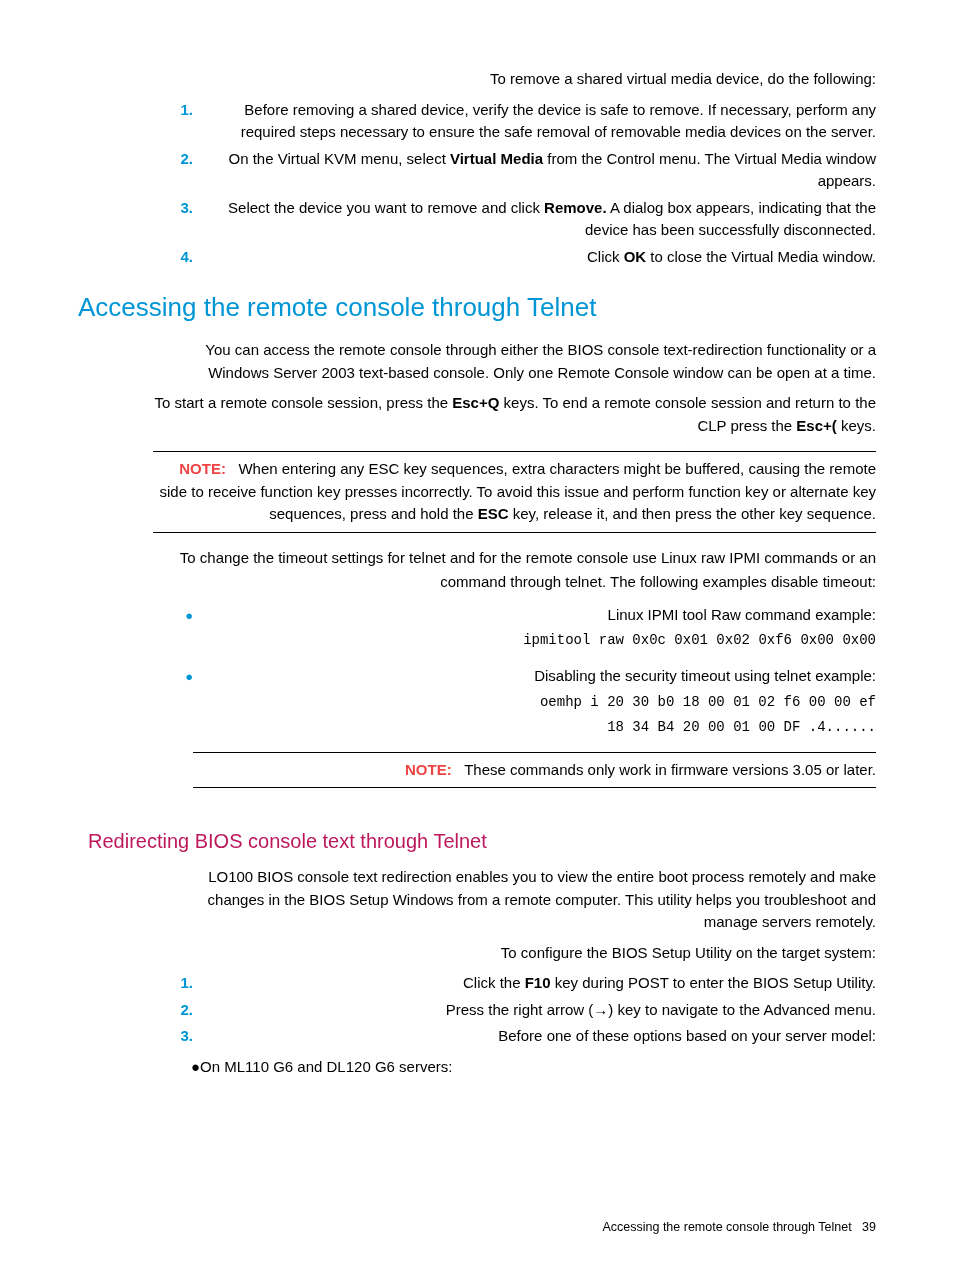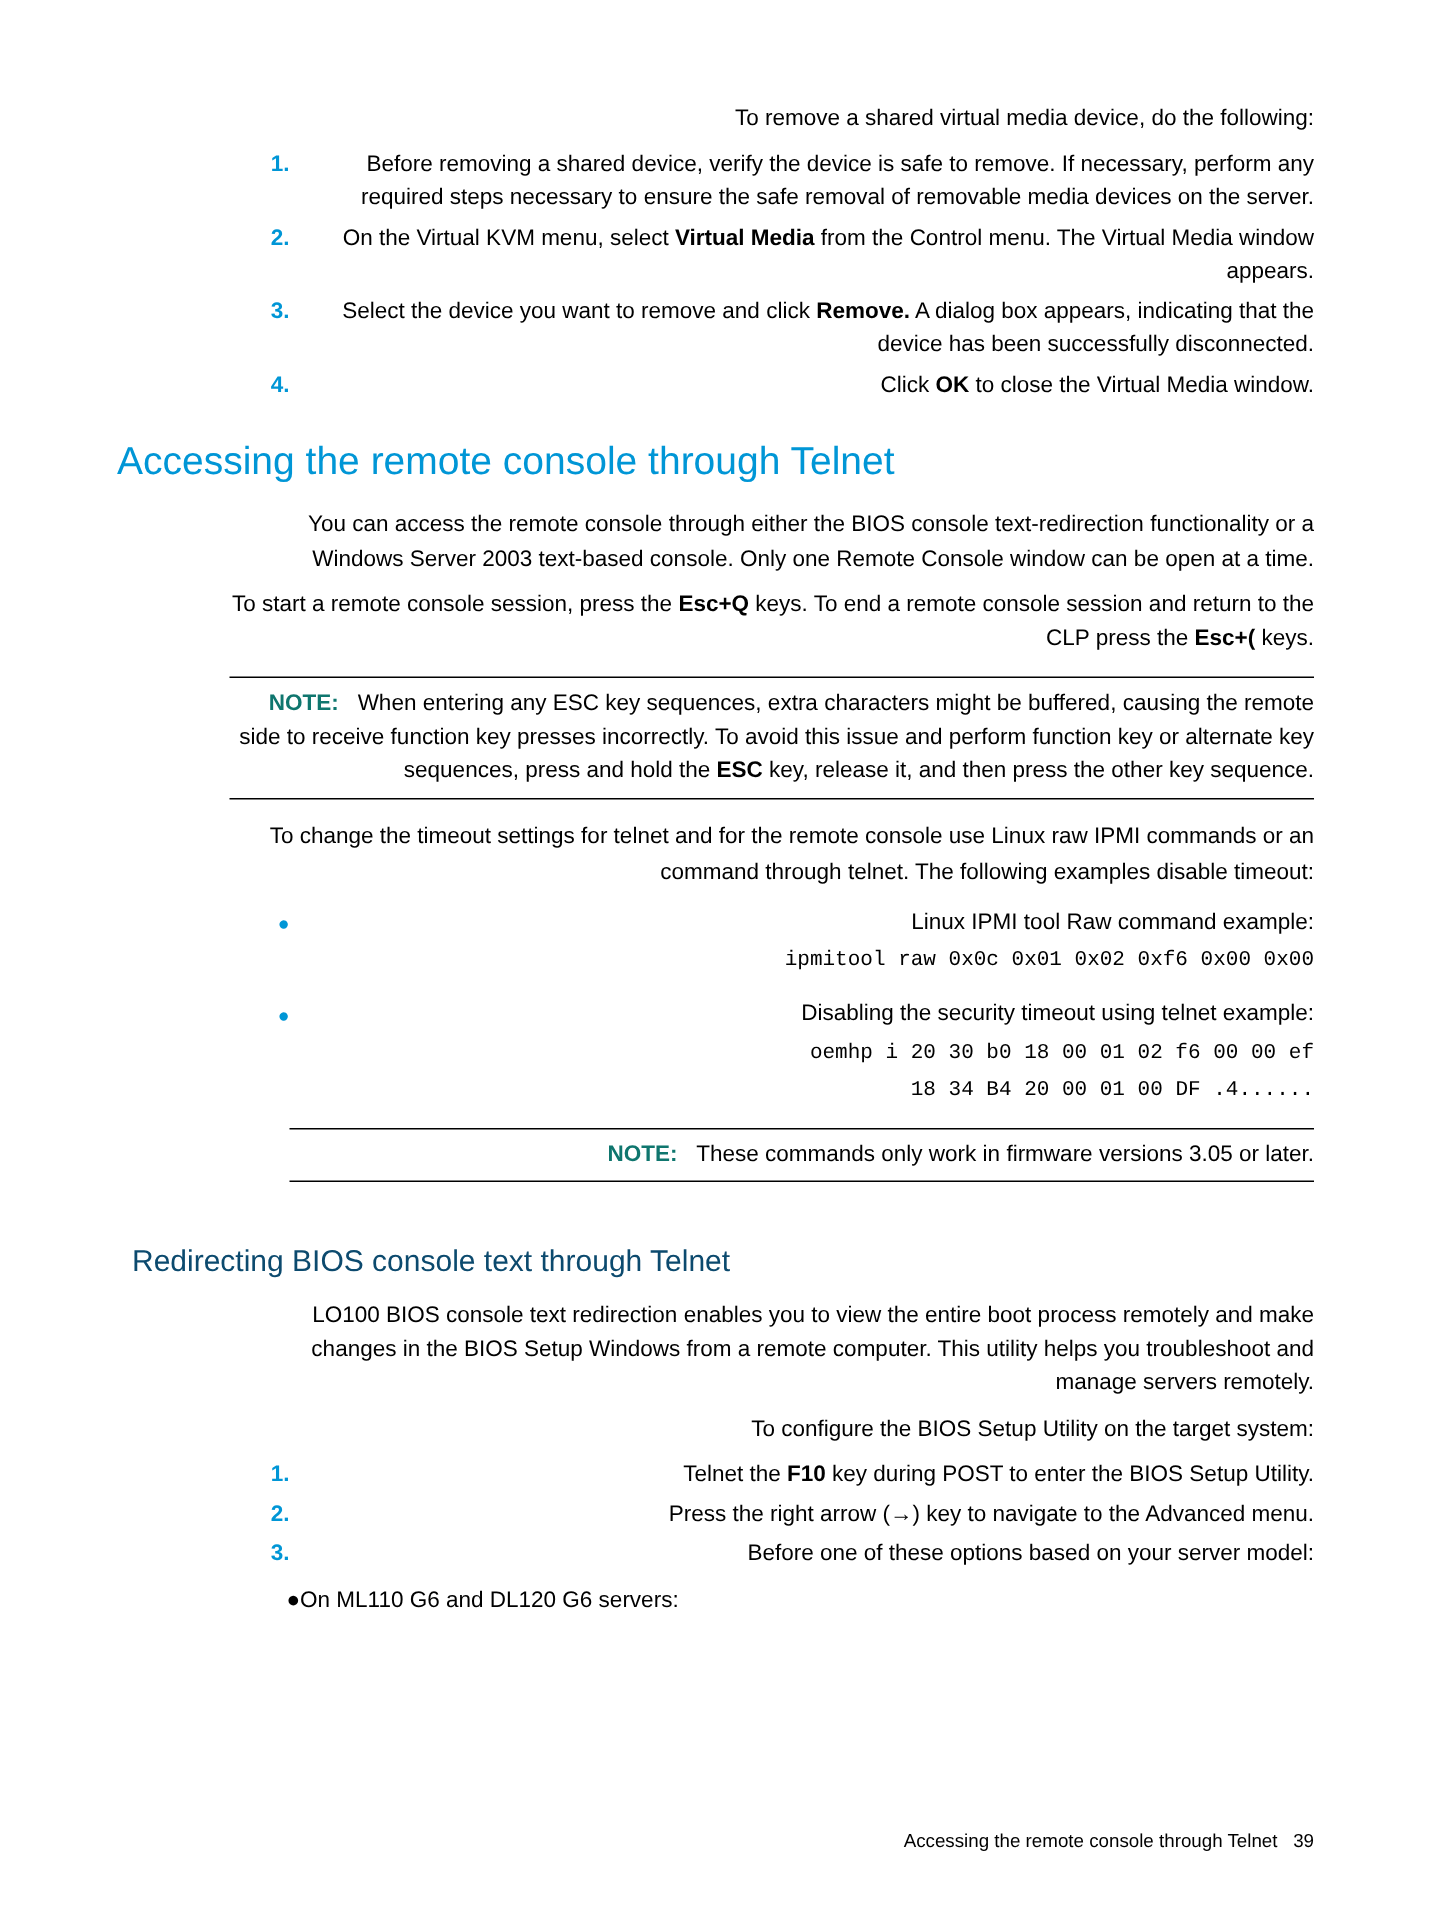--- a/index.html
+++ b/index.html
@@ -26,21 +26,21 @@
       font-family: Arial, Helvetica, sans-serif;
       font-size: 26px;
       font-weight: normal;
       color: #0096d6;
       margin: 20px 0 12px 0;
     }
     h2.subsection-heading {
       font-family: Arial, Helvetica, sans-serif;
       font-size: 20px;
       font-weight: normal;
-      color: #0c4a6e;
+      color: #be185d;
       margin: 24px 0 10px 10px;
     }
     p {
       margin: 8px 0;
     }
     ol.numbered {
       list-style: none;
       padding-left: 0;
       margin: 8px 0;
     }
@@ -85,21 +85,21 @@
       display: flex;
       margin: 4px 0;
     }
     .note-box {
       border-top: 1px solid #000;
       border-bottom: 1px solid #000;
       padding: 6px 0;
       margin: 14px 0;
     }
     .note-label {
-      color: #0f766e;
+      color: #ef4444;
       font-weight: bold;
     }
     .bold {
       font-weight: bold;
     }
     .code-block {
       font-family: "Courier New", monospace;
       font-size: 14px;
       margin: 4px 0;
     }
@@ -173,21 +173,21 @@
   </div>
 
   <h2 class="subsection-heading">Redirecting BIOS console text through Telnet</h2>
 
   <div class="body-text">
     <p>LO100 BIOS console text redirection enables you to view the entire boot process remotely and make changes in the BIOS Setup Windows from a remote computer. This utility helps you troubleshoot and manage servers remotely.</p>
     <p>To configure the BIOS Setup Utility on the target system:</p>
     <ol class="numbered">
       <li>
         <span class="num">1.</span>
-        <span class="li-text"><span>Telnet the </span><span class="bold">F10</span><span> key during POST to enter the BIOS Setup Utility.</span></span>
+        <span class="li-text"><span>Click the </span><span class="bold">F10</span><span> key during POST to enter the BIOS Setup Utility.</span></span>
       </li>
       <li>
         <span class="num">2.</span>
         <span class="li-text">Press the right arrow (→) key to navigate to the Advanced menu.</span>
       </li>
       <li>
         <span class="num">3.</span>
         <span class="li-text">Before one of these options based on your server model:</span>
       </li>
     </ol>

